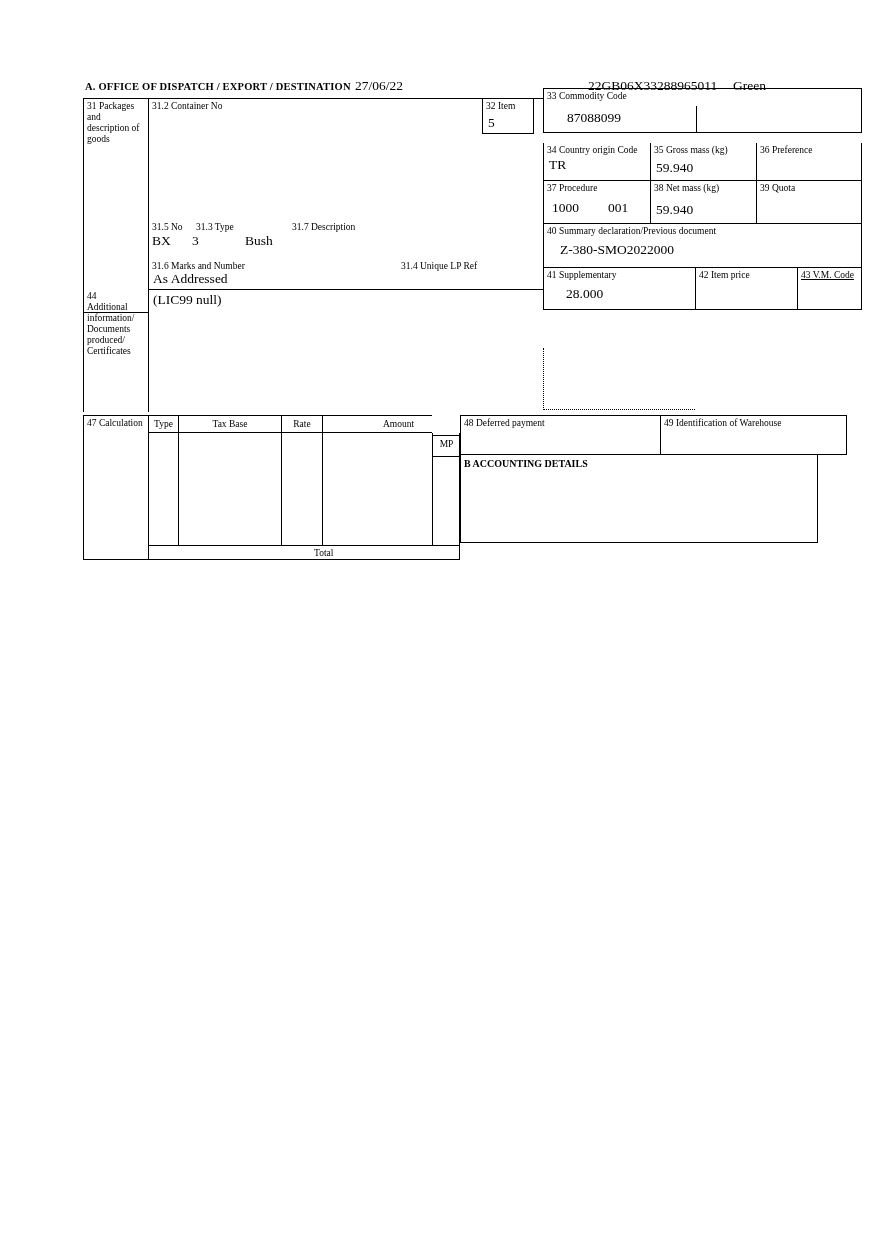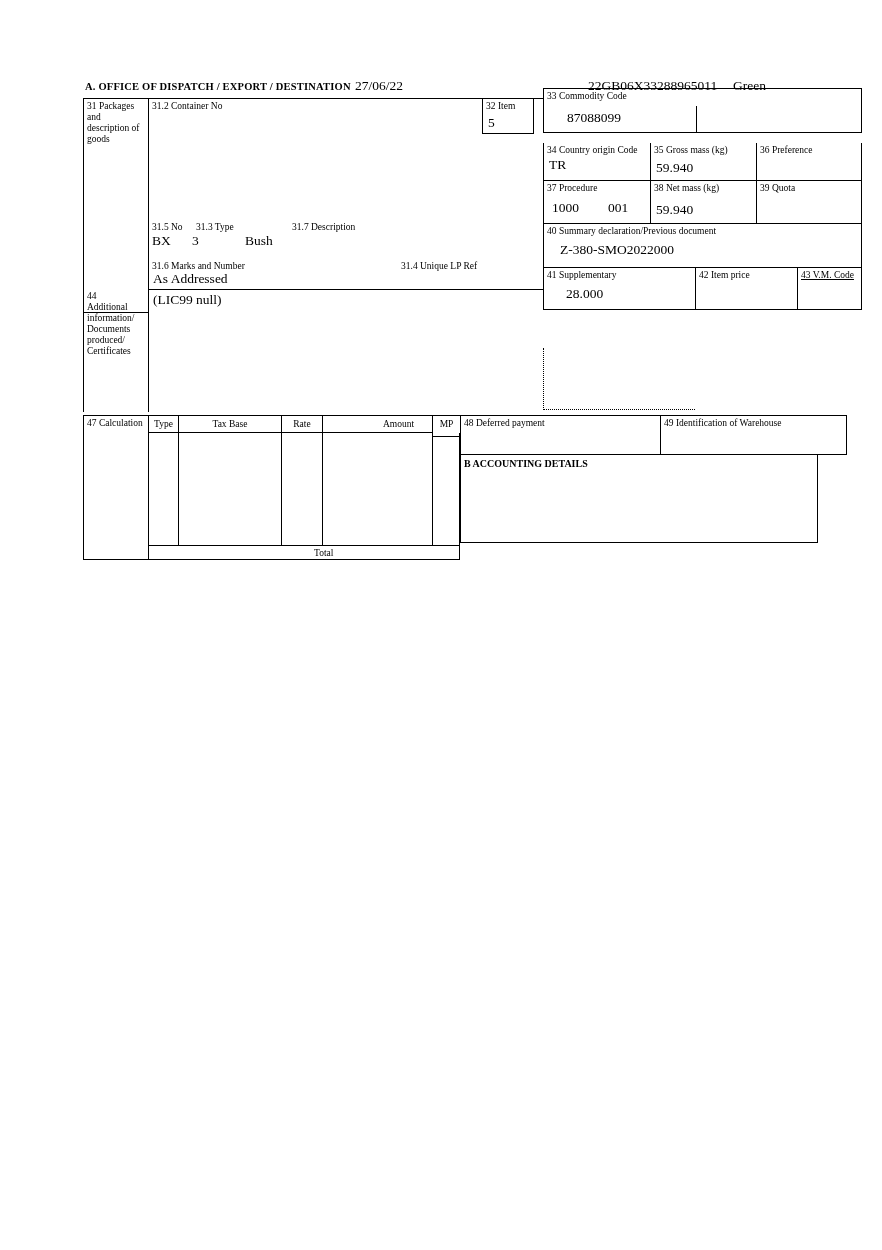--- a/index.html
+++ b/index.html
@@ -115,21 +115,21 @@
 
 
   <div class="cell bl bt bb" style="left:83px; top:415px; width:65px; height:145px;">
     <span class="lbl" style="width:62px;">47 Calculation</span>
   </div>
 
   <div class="th bl bt bb" style="left:148px; top:415px; width:30px; height:18px;">Type</div>
   <div class="th bl bt bb" style="left:178px; top:415px; width:103px; height:18px;">Tax Base</div>
   <div class="th bl bt bb" style="left:281px; top:415px; width:41px; height:18px;">Rate</div>
   <div class="th bl bt bb" style="left:322px; top:415px; width:110px; height:18px;padding-left:42px;">Amount</div>
-  <div class="th bl bt bb" style="left:432px; top:415px; width:28px; height:22px;">MP</div>
+  <div class="th bl bt bb" style="left:432px; top:435px; width:28px; height:22px;">MP</div>
 
   <div class="cell bl br" style="left:148px; top:433px; width:312px; height:112px;">
     <div class="vline" style="left:29px; top:0; height:112px;"></div>
     <div class="vline" style="left:132px; top:0; height:112px;"></div>
     <div class="vline" style="left:173px; top:0; height:112px;"></div>
     <div class="vline" style="left:283px; top:0; height:112px;"></div>
   </div>
 
   <div class="cell bl bt bb br" style="left:148px; top:545px; width:312px; height:15px;">
     <span class="slbl" style="left:165px; top:2px;">Total</span>

